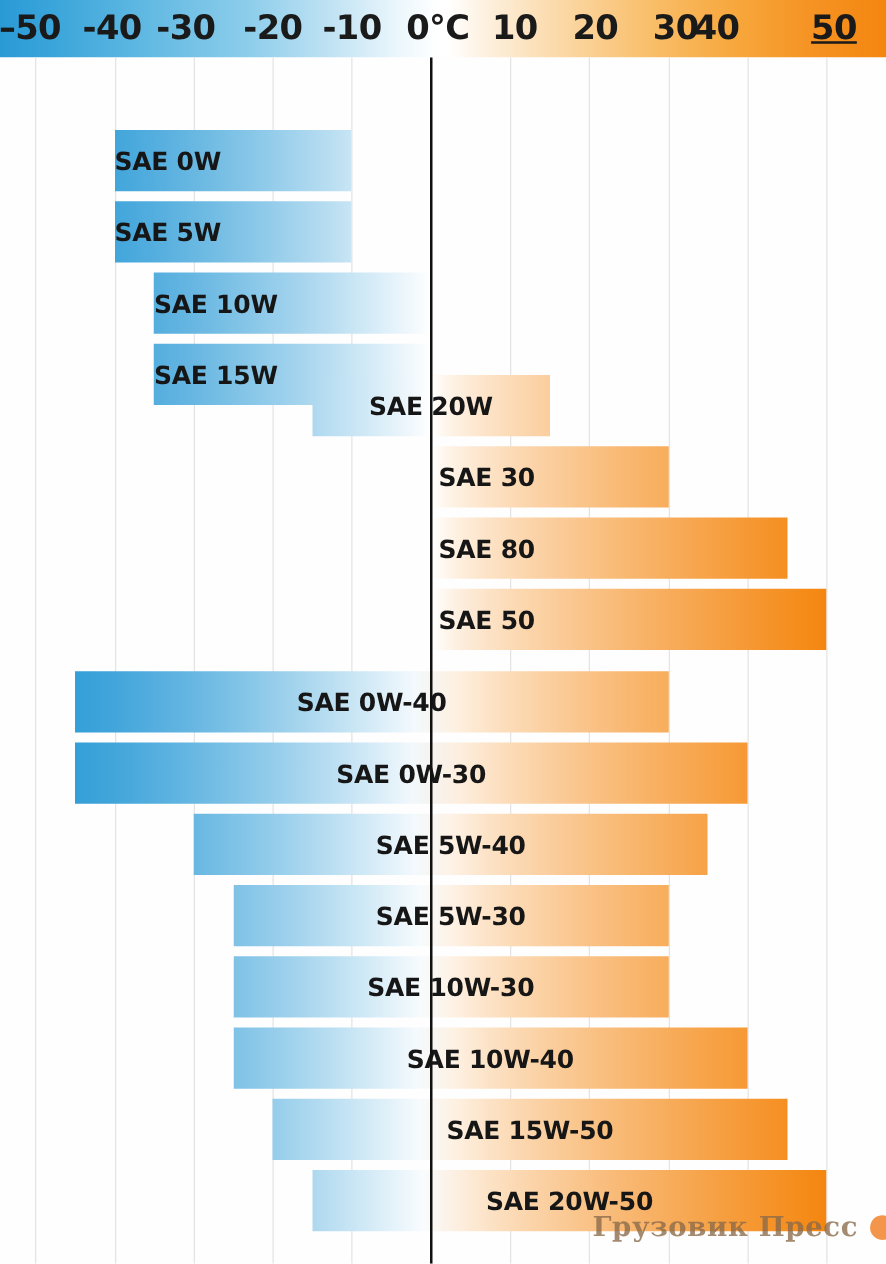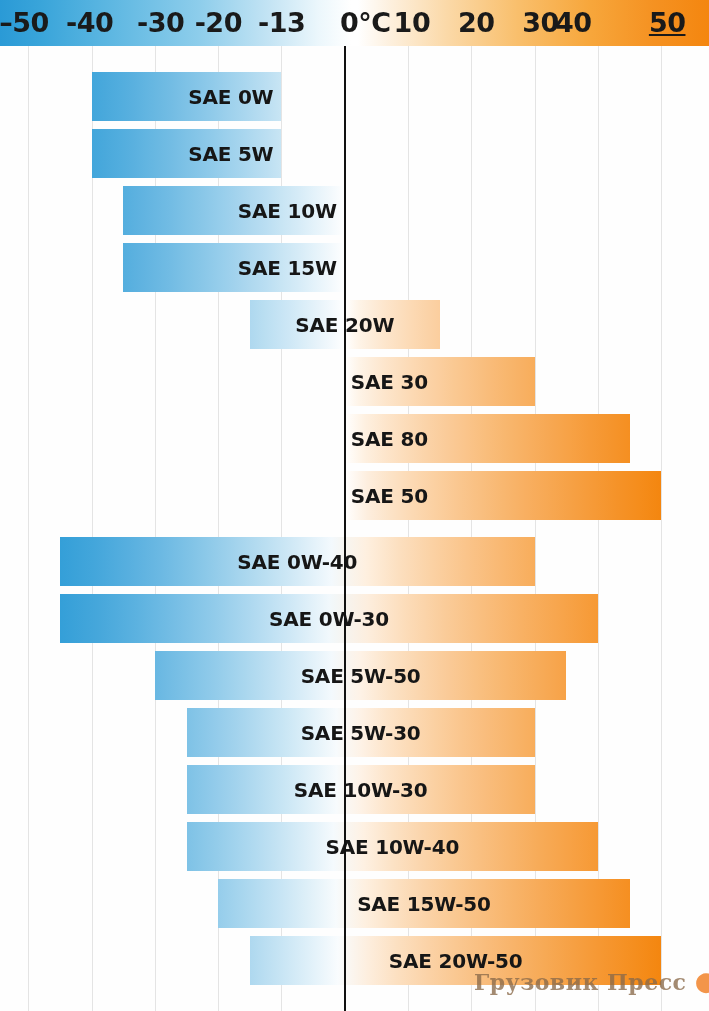--- a/index.html
+++ b/index.html
@@ -66,21 +66,21 @@
   }
   .bar-label{
     font-size:20px;font-weight:bold;color:#161616;
     white-space:nowrap;
     font-family:"DejaVu Sans", sans-serif;
     letter-spacing:-0.2px;
     position:relative;z-index:5;
   }
   .bar.lbl-left   {justify-content:flex-start;}
   .bar.lbl-left .bar-label{margin-left:6px;}
-  .bar.lbl-right  {justify-content:flex-end;}
+  .bar.lbl-right  {justify-content:flex-start;margin-top:32px;}
   .bar.lbl-right .bar-label{margin-right:8px;}
 
   
   #watermark{
     position:absolute;left:474px;top:966px;
     font-size:22px;font-weight:bold;
     font-family:"DejaVu Serif", serif;
     color:#8a6a4a;
     letter-spacing:0.5px;
     white-space:nowrap;
@@ -90,24 +90,24 @@
   #watermark .dot{color:#f07818;font-size:26px;}
 </style>
 </head>
 <body>
 
 <div id="chart-root">
 
   <div id="scale-header">
       <div class="scale-tick" style="left: -0.8px;">–50</div>
       <div class="scale-tick" style="left: 66.02px;">-40</div>
-      <div class="scale-tick" style="left: 137px;">-30</div>
+      <div class="scale-tick" style="left: 125px;">-30</div>
       <div class="scale-tick" style="left: 194.66px;">-20</div>
-      <div class="scale-tick" style="left: 257.98px;">-13</div>
-      <div class="scale-tick" style="left: 340px;">0°C</div>
+      <div class="scale-tick" style="left: 257.98px;">-10</div>
+      <div class="scale-tick" style="left: 325px;">0°C</div>
       <div class="scale-tick" style="left: 393.62px;">10</div>
       <div class="scale-tick" style="left: 457.94px;">20</div>
       <div class="scale-tick" style="left: 522.26px;">30</div>
       <div class="scale-tick" style="left: 555px;">40</div>
       <div class="scale-tick" style="left: 648.9px; text-decoration: underline;">50</div>
     </div>
 
   <div id="plot">
       <div class="gridline" style="left: 28.2px;"></div>
       <div class="gridline" style="left: 91.52px;"></div>
@@ -144,21 +144,21 @@
       <div class="bar lbl-left" style="left: 344.8px; top: 425px; width: 316.6px; background: linear-gradient(to right, rgb(255, 255, 255) 0%, rgb(253, 238, 222) 7.1%, rgb(252, 227, 199) 14.3%, rgb(252, 217, 179) 21.4%, rgb(251, 208, 161) 28.6%, rgb(250, 199, 144) 35.7%, rgb(249, 191, 128) 42.9%, rgb(248, 183, 112) 50%, rgb(248, 175, 97) 57.1%, rgb(247, 168, 83) 64.3%, rgb(246, 161, 69) 71.4%, rgb(246, 154, 55) 78.6%, rgb(245, 147, 41) 85.7%, rgb(245, 141, 28) 92.9%, rgb(244, 134, 15) 100%);">
         <span class="bar-label">SAE 50</span>
       </div>
       <div class="bar" style="left: 59.86px; top: 491px; width: 474.9px; background: linear-gradient(to right, rgb(52, 159, 216) 0%, rgb(67, 166, 219) 7.1%, rgb(87, 175, 223) 14.3%, rgb(108, 185, 227) 21.4%, rgb(132, 197, 231) 28.6%, rgb(158, 209, 236) 35.7%, rgb(185, 222, 241) 42.9%, rgb(213, 235, 247) 50%, rgb(243, 249, 253) 57.1%, rgb(254, 240, 224) 64.3%, rgb(252, 223, 191) 71.4%, rgb(251, 209, 163) 78.6%, rgb(250, 196, 138) 85.7%, rgb(249, 184, 114) 92.9%, rgb(248, 173, 91) 100%);">
         <span class="bar-label">SAE 0W-40</span>
       </div>
       <div class="bar" style="left: 59.86px; top: 548px; width: 538.22px; background: linear-gradient(to right, rgb(52, 159, 216) 0%, rgb(70, 167, 219) 7.1%, rgb(92, 178, 224) 14.3%, rgb(118, 190, 229) 21.4%, rgb(145, 203, 234) 28.6%, rgb(175, 217, 240) 35.7%, rgb(207, 232, 246) 42.9%, rgb(241, 248, 252) 50%, rgb(253, 238, 222) 57.1%, rgb(252, 220, 185) 64.3%, rgb(250, 204, 154) 71.4%, rgb(249, 190, 126) 78.6%, rgb(248, 177, 100) 85.7%, rgb(247, 165, 76) 92.9%, rgb(246, 153, 52) 100%);">
         <span class="bar-label">SAE 0W-30</span>
       </div>
       <div class="bar" style="left: 154.84px; top: 605px; width: 411.58px; background: linear-gradient(to right, rgb(104, 183, 226) 0%, rgb(124, 193, 230) 7.1%, rgb(145, 203, 234) 14.3%, rgb(168, 214, 238) 21.4%, rgb(192, 225, 243) 28.6%, rgb(217, 237, 248) 35.7%, rgb(243, 249, 253) 42.9%, rgb(254, 242, 230) 50%, rgb(252, 227, 199) 57.1%, rgb(251, 214, 174) 64.3%, rgb(250, 202, 151) 71.4%, rgb(249, 192, 129) 78.6%, rgb(248, 182, 109) 85.7%, rgb(247, 172, 90) 92.9%, rgb(247, 162, 71) 100%);">
-        <span class="bar-label">SAE 5W-50</span>
+        <span class="bar-label">SAE 5W-40</span>
       </div>
       <div class="bar" style="left: 186.5px; top: 662px; width: 348.26px; background: linear-gradient(to right, rgb(126, 194, 230) 0%, rgb(144, 202, 234) 7.1%, rgb(163, 211, 237) 14.3%, rgb(183, 221, 241) 21.4%, rgb(203, 231, 245) 28.6%, rgb(225, 241, 249) 35.7%, rgb(247, 251, 253) 42.9%, rgb(254, 242, 230) 50%, rgb(253, 229, 203) 57.1%, rgb(252, 218, 181) 64.3%, rgb(251, 208, 161) 71.4%, rgb(250, 198, 142) 78.6%, rgb(249, 189, 125) 85.7%, rgb(248, 181, 108) 92.9%, rgb(248, 173, 91) 100%);">
         <span class="bar-label">SAE 5W-30</span>
       </div>
       <div class="bar" style="left: 186.5px; top: 719px; width: 348.26px; background: linear-gradient(to right, rgb(126, 194, 230) 0%, rgb(144, 202, 234) 7.1%, rgb(163, 211, 237) 14.3%, rgb(183, 221, 241) 21.4%, rgb(203, 231, 245) 28.6%, rgb(225, 241, 249) 35.7%, rgb(247, 251, 253) 42.9%, rgb(254, 242, 230) 50%, rgb(253, 229, 203) 57.1%, rgb(252, 218, 181) 64.3%, rgb(251, 208, 161) 71.4%, rgb(250, 198, 142) 78.6%, rgb(249, 189, 125) 85.7%, rgb(248, 181, 108) 92.9%, rgb(248, 173, 91) 100%);">
         <span class="bar-label">SAE 10W-30</span>
       </div>
       <div class="bar" style="left: 186.5px; top: 776px; width: 411.58px; background: linear-gradient(to right, rgb(126, 194, 230) 0%, rgb(147, 204, 234) 7.1%, rgb(170, 215, 239) 14.3%, rgb(194, 226, 243) 21.4%, rgb(219, 238, 248) 28.6%, rgb(245, 250, 253) 35.7%, rgb(254, 241, 227) 42.9%, rgb(252, 226, 197) 50%, rgb(251, 213, 172) 57.1%, rgb(250, 202, 149) 64.3%, rgb(249, 191, 128) 71.4%, rgb(248, 181, 108) 78.6%, rgb(247, 171, 88) 85.7%, rgb(247, 162, 70) 92.9%, rgb(246, 153, 52) 100%);">
         <span class="bar-label">SAE 10W-40</span>
       </div>

